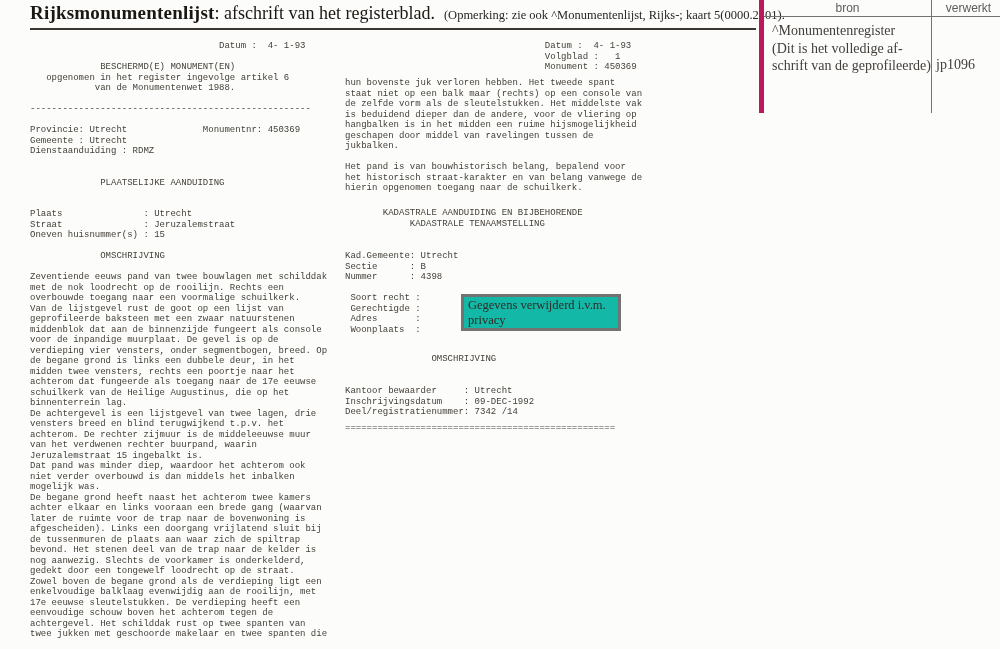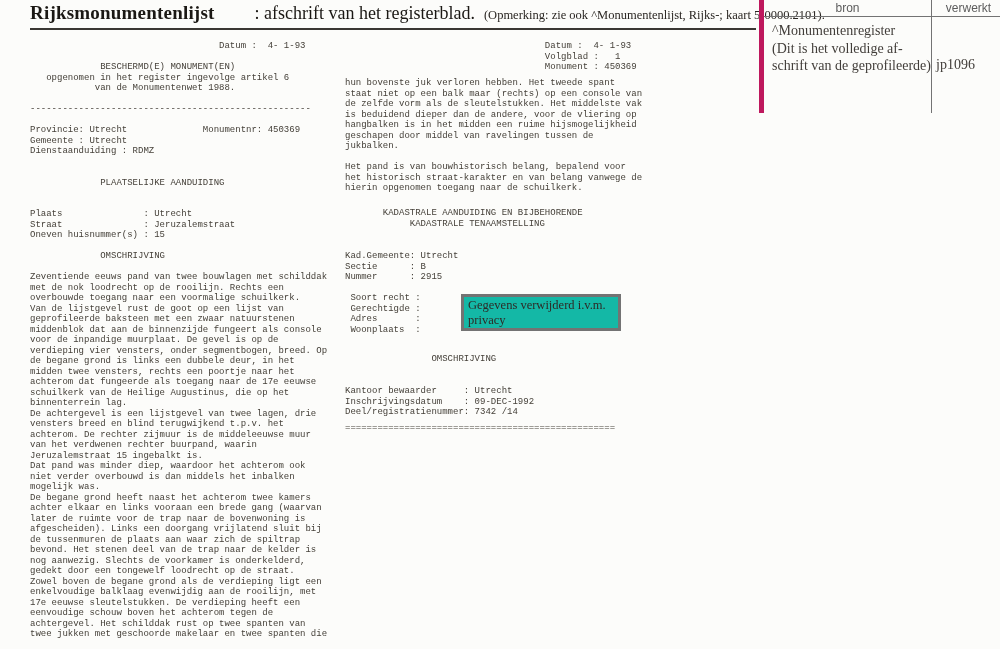--- a/index.html
+++ b/index.html
@@ -8,21 +8,21 @@
     position:relative;width:1000px;height:649px;
     background:#fcfcfa;
     font-family:"Liberation Serif","DejaVu Serif",serif;
   }
   
   #doc-header{
     position:absolute;left:30px;top:2px;white-space:nowrap;
     color:#1b1814;
   }
   #doc-header .t-bold{font-size:19px;font-weight:bold;letter-spacing:.2px;}
-  #doc-header .t-rest{font-size:18px;padding-left:40px;}
+  #doc-header .t-rest{font-size:18px;}
   #doc-header .t-note{font-size:12.5px;margin-left:5px;color:#2a2622;font-family:Liberation Serif, serif;}
   #header-rule{
     position:absolute;left:30px;top:28px;width:726px;height:1.5px;
     background:#3a3733;
   }
   
   #stamp-table{
     position:absolute;left:759px;top:0;width:241px;height:113px;
     border-left:5px solid #be185d;
     color:#3f3b37;
@@ -156,21 +156,21 @@
 staat niet op een balk maar (rechts) op een console van
 de zelfde vorm als de sleutelstukken. Het middelste vak
 is beduidend dieper dan de andere, voor de vliering op
 hangbalken is in het midden een ruime hijsmogelijkheid
 geschapen door middel van ravelingen tussen de
 jukbalken.</pre>
   <pre id="rc-kad-heading" class="tw rc">       KADASTRALE AANDUIDING EN BIJBEHORENDE
             KADASTRALE TENAAMSTELLING</pre>
   <pre id="rc-kad-fields" class="tw rc">Kad.Gemeente: Utrecht
 Sectie      : B
-Nummer      : 2915</pre>
+Nummer      : 4398</pre>
   <pre id="rc-recht-fields" class="tw rc"> Soort recht :
  Gerechtigde :
  Adres       :
  Woonplaats  :</pre>
   <pre id="rc-inschrijving-heading" class="tw rc">                OMSCHRIJVING</pre>
   <pre id="rc-inschrijving-fields" class="tw rc">Kantoor bewaarder     : Utrecht
 Inschrijvingsdatum    : 09-DEC-1992
 Deel/registratienummer: 7342 /14</pre>
   <pre id="rc-separator" class="tw rc">==================================================</pre>
 

